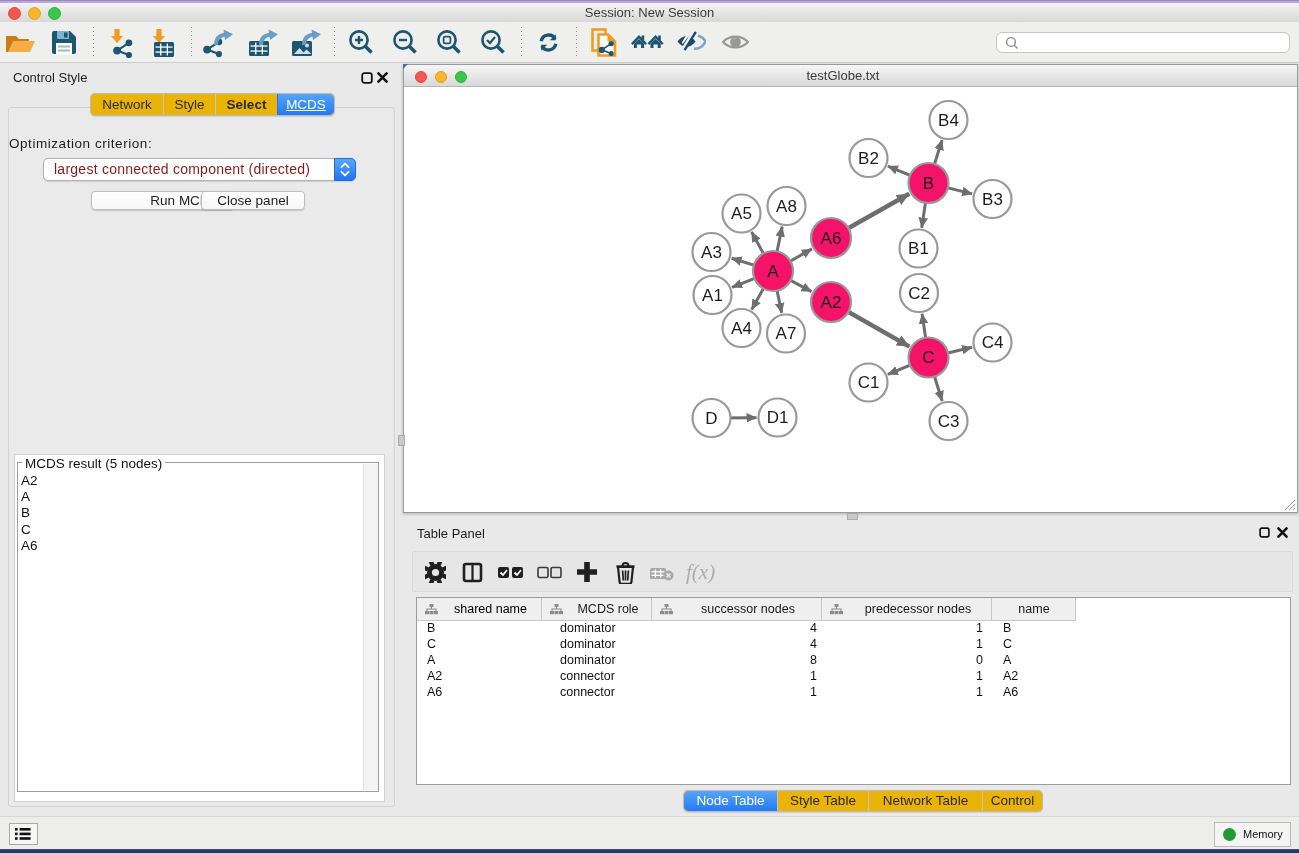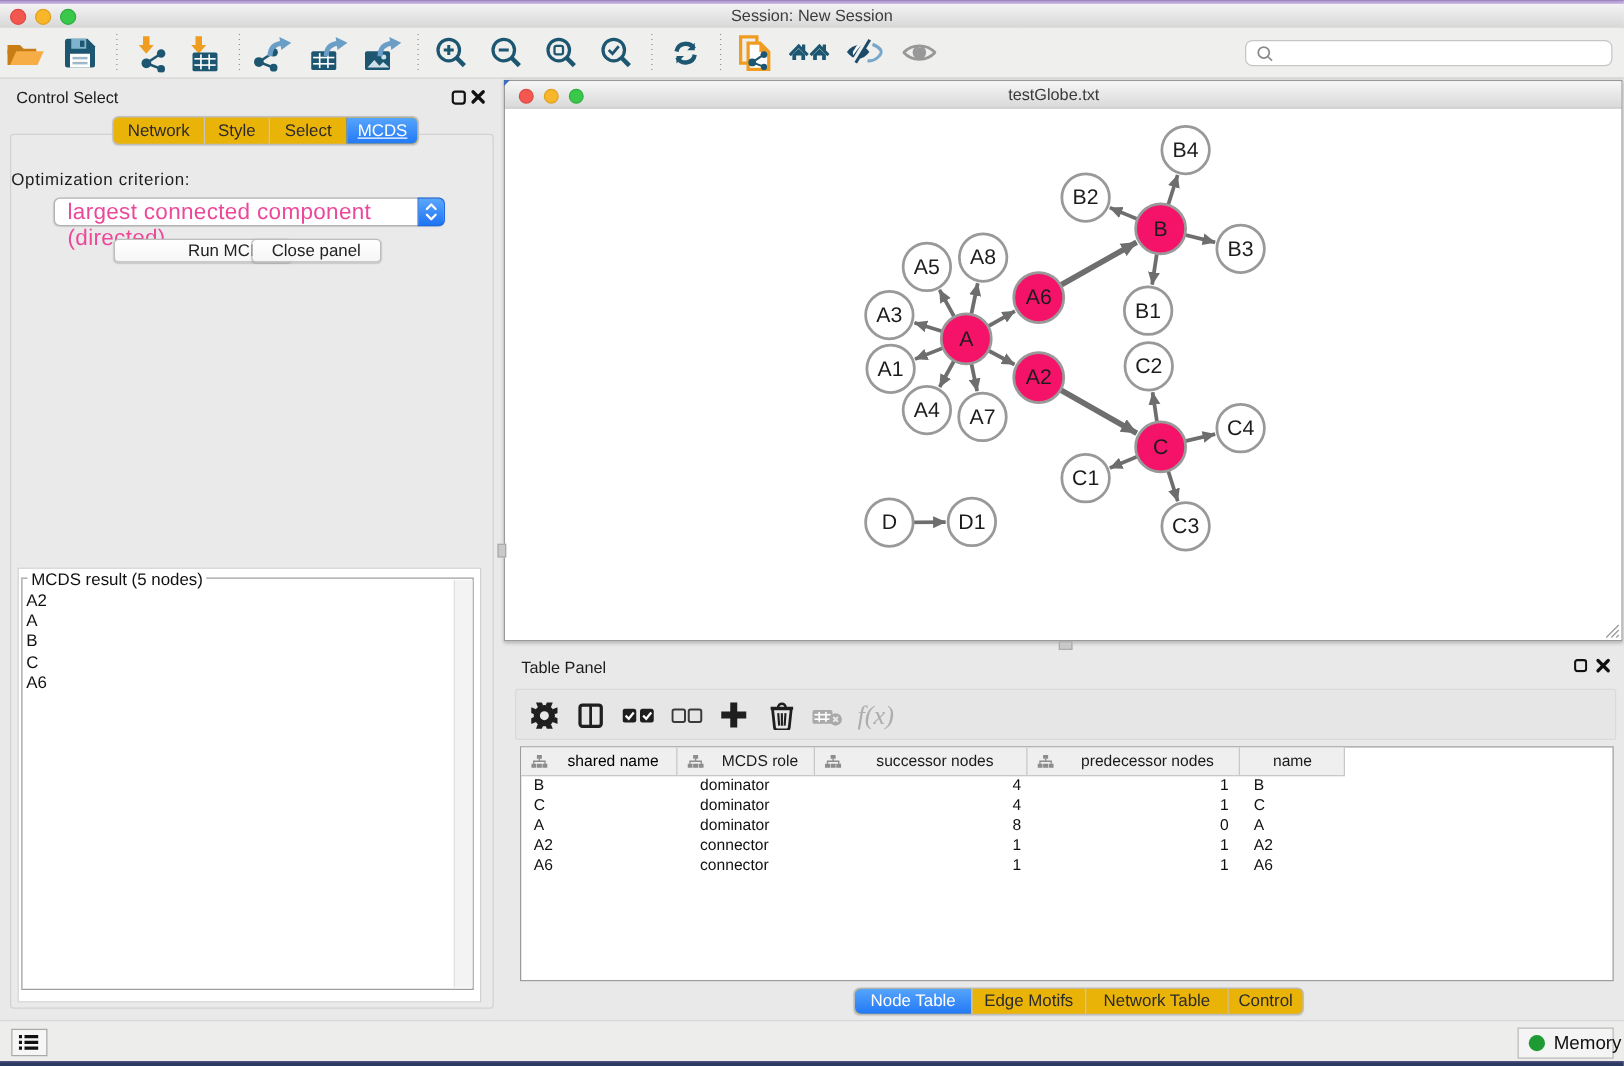--- a/index.html
+++ b/index.html
@@ -143,40 +143,40 @@
   <div class="abs" style="left:996px;top:10px;width:292px;height:19px;background:#fff;border:1px solid #c6c6c6;border-radius:6px;">
     <svg class="abs" style="left:8px;top:3px" width="14" height="14" viewBox="0 0 14 14">
         <circle cx="6" cy="6" r="4.4" fill="none" stroke="#8a8a8a" stroke-width="1.4"></circle>
         <path d="M9.2 9.2 L12.6 12.6" stroke="#8a8a8a" stroke-width="1.4"></path>
       </svg>
   </div>
 </div>
 
 <div class="abs" style="left:0;top:63px;width:1299px;height:753px;background:#e9e9e9;"></div>
 
-<div class="abs" style="left:13px;top:70px;font-size:13px;color:#1d1d1d;">Control Select</div>
+<div class="abs" style="left:13px;top:70px;font-size:13px;color:#1d1d1d;">Control Style</div>
 <svg class="abs" style="left:361px;top:72px" width="12" height="12" viewBox="0 0 12 12">
     <rect x="1.2" y="1.2" width="9.6" height="9.6" rx="2" fill="none" stroke="#111" stroke-width="1.8"></rect>
   </svg>
 <svg class="abs" style="left:376px;top:71px" width="13" height="13" viewBox="0 0 13 13">
     <path d="M2.4 2.4 L10.6 10.6 M10.6 2.4 L2.4 10.6" stroke="#111" stroke-width="2.6" stroke-linecap="round"></path>
   </svg>
 
 <div class="abs" style="left:8px;top:107px;width:385px;height:698px;background:#eaeaea;border:1px solid #d2d2d2;border-radius:3px;"></div>
 
 <div class="seg abs" style="left:78px;top:93px;width:243px;">
   <div style="width:72px;">Network</div>
     <div style="width:51px;">Style</div>
-    <div style="width:61px;">Select</div>
+    <div style="width:61px;font-weight:bold;">Select</div>
     <div class="sel" style="flex:1;text-decoration:underline;">MCDS</div>
 </div>
 <div class="abs" style="left:9px;top:136px;width:383px;font-size:13.5px;letter-spacing:0.55px;color:#1d1d1d;">Optimization criterion:</div>
 
 <div class="abs" style="left:43px;top:158px;width:311px;height:21px;background:#fff;border:1px solid #b3b3b3;border-radius:5px;box-shadow:0 0.5px 1px rgba(0,0,0,0.12);">
-  <div class="abs" style="left:10px;top:0;font-size:18px;letter-spacing:0.25px;color:#ec4899;line-height:21px;">largest connected component (directed)</div>
+  <div class="abs" style="left:10px;top:0;font-size:14px;letter-spacing:0.25px;color:#7f1d1d;line-height:21px;">largest connected component (directed)</div>
   <div class="abs" style="right:-1px;top:-1px;width:20px;height:21px;background:linear-gradient(#5ba7fc,#1e74f3);border-radius:0 5px 5px 0;border:1px solid #1e6ce0;">
     <svg width="20" height="21" viewBox="0 0 20 21">
         <path d="M6.5 8.2 L10 4.6 L13.5 8.2 M6.5 12.8 L10 16.4 L13.5 12.8" stroke="#fff" stroke-width="1.8" fill="none" stroke-linejoin="round" stroke-linecap="round"></path>
       </svg>
   </div>
 </div>
 <div class="btn" style="left:91px;top:191px;width:97px;height:17px;line-height:17px;padding-left:44px;">Run MCDS</div>
 <div class="btn" style="left:201px;top:191px;width:102px;height:17px;line-height:17px;">Close panel</div>
 
 <div class="abs" style="left:14px;top:454px;width:369px;height:346px;background:#fff;border:1px solid #d0d0d0;"></div>
@@ -392,34 +392,34 @@
 <div class="abs" style="left:900px;top:669px;width:83px;text-align:right;font-size:12.5px;color:#111;">1</div>
 <div class="abs" style="left:1003px;top:669px;font-size:12.5px;color:#111;">A2</div>
 <div class="abs" style="left:427px;top:685px;font-size:12.5px;color:#111;">A6</div>
 <div class="abs" style="left:560px;top:685px;font-size:12.5px;color:#111;">connector</div>
 <div class="abs" style="left:740px;top:685px;width:77px;text-align:right;font-size:12.5px;color:#111;">1</div>
 <div class="abs" style="left:900px;top:685px;width:83px;text-align:right;font-size:12.5px;color:#111;">1</div>
 <div class="abs" style="left:1003px;top:685px;font-size:12.5px;color:#111;">A6</div>
 
 <div class="seg abs" style="left:671px;top:790px;width:358px;height:20px;line-height:20px;font-size:13.5px;">
   <div class="sel" style="width:93px;">Node Table</div>
-    <div style="width:90px;">Edge Motifs</div>
+    <div style="width:90px;">Style Table</div>
     <div style="width:113px;">Network Table</div>
     <div style="flex:1;">Control</div>
 </div>
 
 <div class="abs" style="left:0;top:816px;width:1299px;height:34px;background:#ededec;border-top:1px solid #d7d7d7;"></div>
 <div class="abs" style="left:9px;top:823px;width:27px;height:20px;background:#f6f6f6;border:1px solid #a9a9a9;">
   <svg class="abs" style="left:5px;top:4px" width="16" height="12" viewBox="0 0 16 12">
     <rect x="0" y="0" width="2.6" height="2.6" fill="#111"></rect>
       <rect x="4.6" y="0" width="11" height="2.6" fill="#111"></rect>
     <rect x="0" y="4.6" width="2.6" height="2.6" fill="#111"></rect>
       <rect x="4.6" y="4.6" width="11" height="2.6" fill="#111"></rect>
     <rect x="0" y="9.2" width="2.6" height="2.6" fill="#111"></rect>
       <rect x="4.6" y="9.2" width="11" height="2.6" fill="#111"></rect>
   </svg>
 </div>
 <div class="abs" style="left:1214px;top:822px;width:75px;height:23px;background:#f4f4f4;border:1px solid #b9b9b9;">
   <div class="abs" style="left:8px;top:5px;width:13px;height:13px;border-radius:50%;background:#1e9b35;"></div>
-  <div class="abs" style="left:28px;top:0;font-size:15px;color:#111;line-height:23px;">Memory</div>
+  <div class="abs" style="left:28px;top:0;font-size:11px;color:#111;line-height:23px;">Memory</div>
 </div>
 
 <div class="abs" style="left:0;top:849px;width:1299px;height:4px;background:#2b3a63;border-top:1px solid #4a4a78;"></div>
 
 </body></html>

